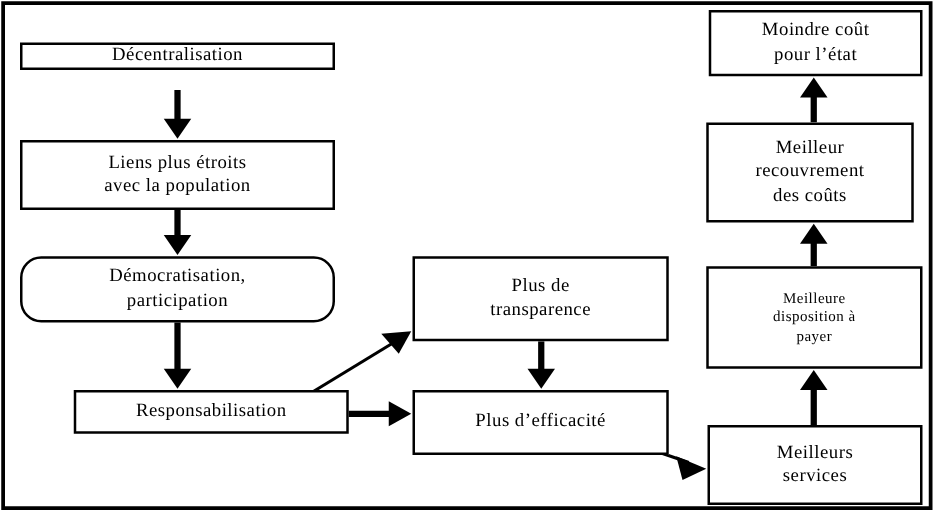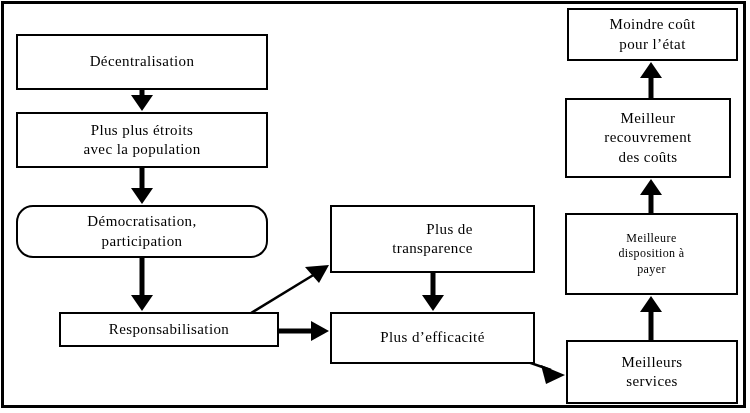--- a/index.html
+++ b/index.html
@@ -80,27 +80,27 @@
       <line x1="487" y1="348" x2="551" y2="370" class="edge" stroke-width="2.5"></line>
       <polygon points="565,375 541,365 546,384" class="arrowhead"></polygon>
       <line x1="651" y1="340" x2="651" y2="309" class="edge" stroke-width="5"></line>
       <polygon points="640,312 662,312 651,296" class="arrowhead"></polygon>
       <line x1="651" y1="213" x2="651" y2="192" class="edge" stroke-width="5"></line>
       <polygon points="640,195 662,195 651,179" class="arrowhead"></polygon>
       <line x1="651" y1="98" x2="651" y2="76" class="edge" stroke-width="5"></line>
       <polygon points="640,78 662,78 651,62" class="arrowhead"></polygon>
     </svg>
   <div id="node-layer">
-      <div class="node" style="left: 16px; top: 34px; width: 252px; height: 56px; font-size: 15px;"><span>Décentralisation</span></div>
-      <div class="node" style="left: 16px; top: 112px; width: 252px; height: 56px; font-size: 15px;"><span>Plus plus étroits
+      <div class="node" style="left: 16px; top: 34px; width: 252px; height: 22px; font-size: 15px;"><span>Décentralisation</span></div>
+      <div class="node" style="left: 16px; top: 112px; width: 252px; height: 56px; font-size: 15px;"><span>Liens plus étroits
 avec la population</span></div>
       <div class="node" style="left: 16px; top: 205px; width: 252px; height: 53px; font-size: 15px; border-radius: 17px;"><span>Démocratisation,
 participation</span></div>
       <div class="node" style="left: 31px; top: 312px; width: 220px; height: 35px; font-size: 15px; margin-left: 28px;"><span>Responsabilisation</span></div>
-      <div class="node" style="left: 330px; top: 205px; width: 205px; height: 68px; font-size: 15px; text-align: right;"><span>Plus de
+      <div class="node" style="left: 330px; top: 205px; width: 205px; height: 68px; font-size: 15px;"><span>Plus de
 transparence</span></div>
       <div class="node" style="left: 330px; top: 312px; width: 205px; height: 52px; font-size: 15px;"><span>Plus d’efficacité</span></div>
       <div class="node" style="left: 567px; top: 8px; width: 171px; height: 53px; font-size: 15px;"><span>Moindre coût
 pour l’état</span></div>
       <div class="node" style="left: 565px; top: 98px; width: 166px; height: 80px; font-size: 15px;"><span>Meilleur
 recouvrement
 des coûts</span></div>
       <div class="node" style="left: 565px; top: 213px; width: 173px; height: 82px; font-size: 12px;"><span>Meilleure
 disposition à
 payer</span></div>

